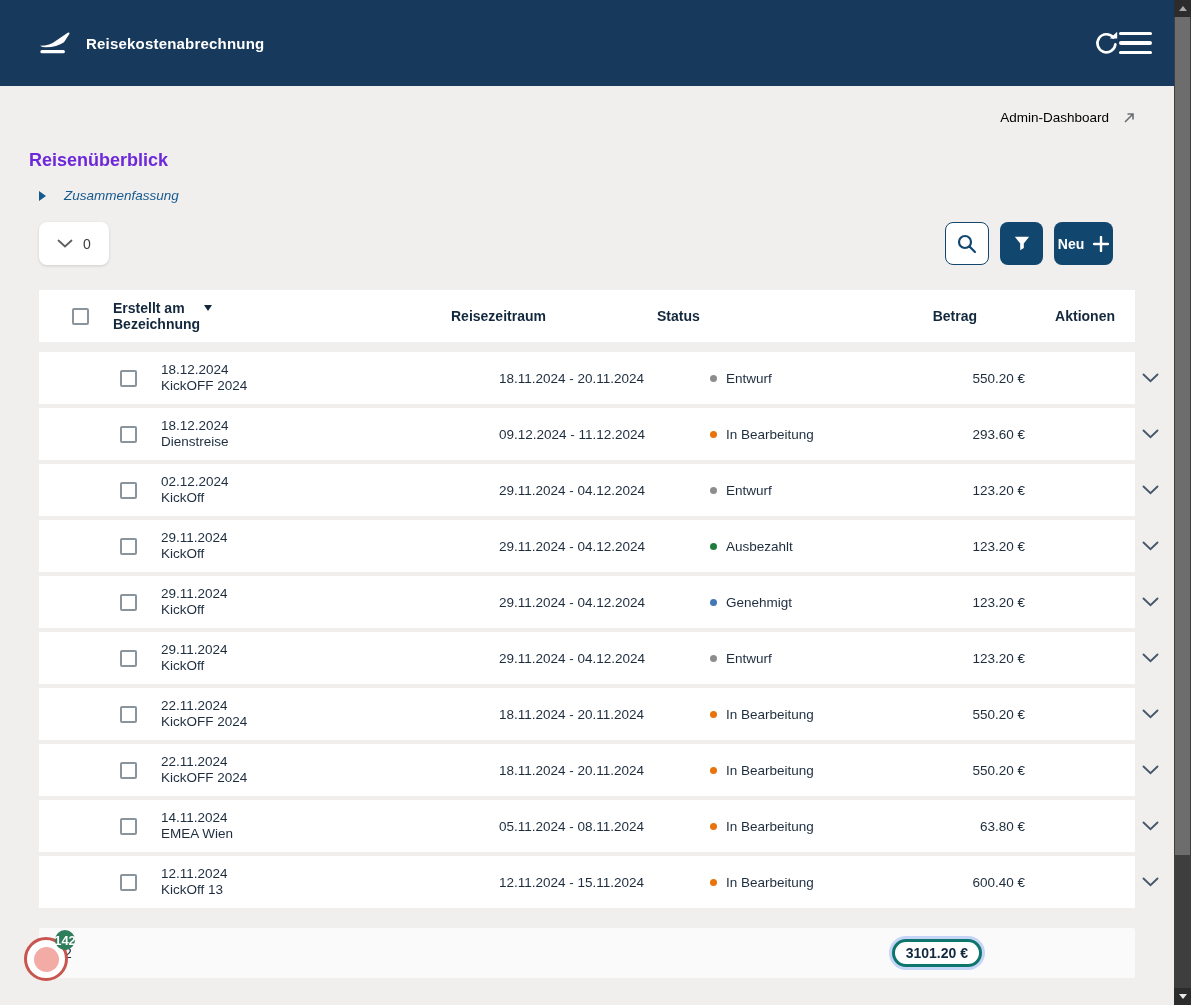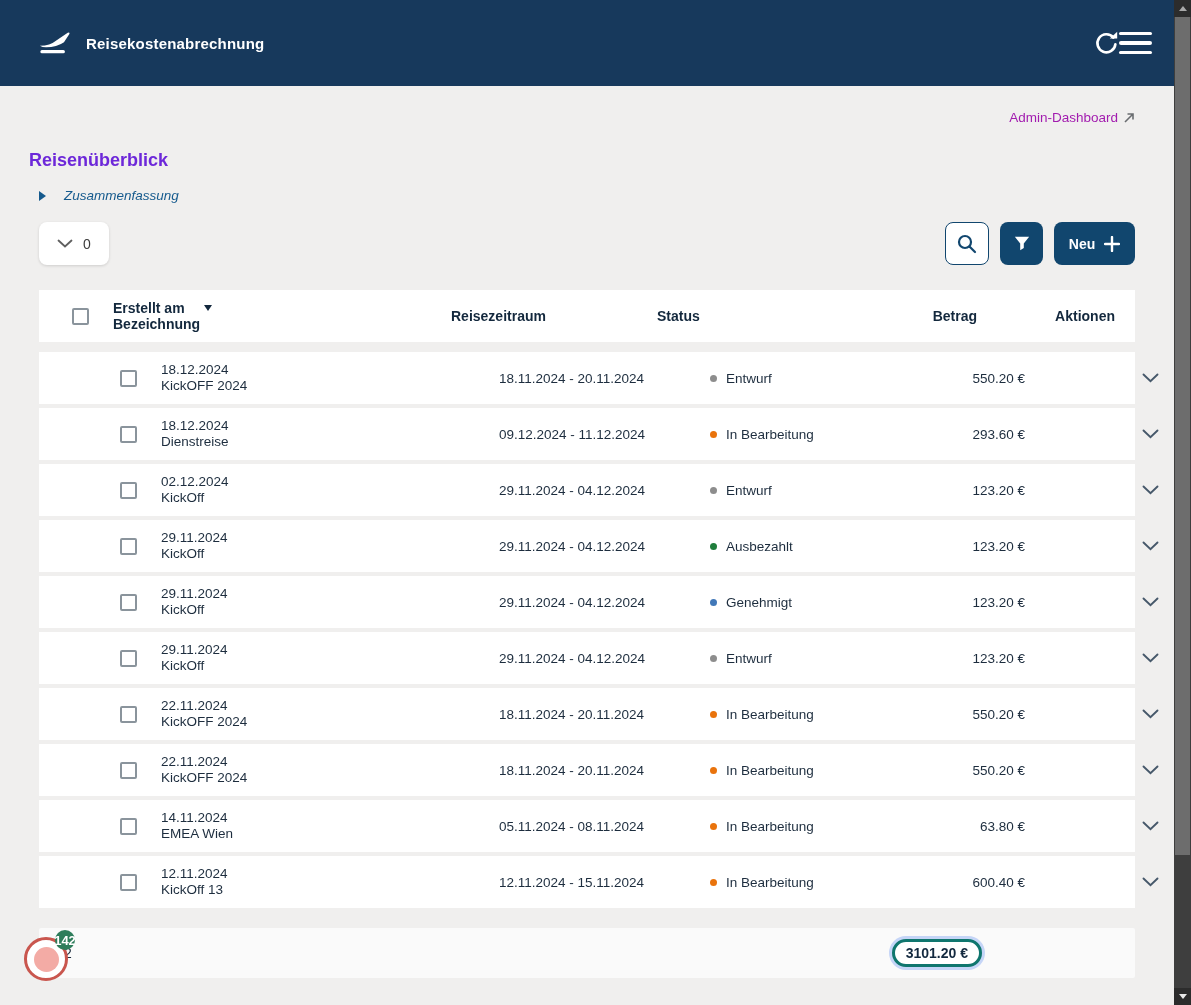--- a/index.html
+++ b/index.html
@@ -20,21 +20,21 @@
   .appbar .app-title { color:#ffffff; font-size:15px; font-weight:700; margin-left:14px; letter-spacing:.2px; }
   .appbar .spacer { flex:1; }
   .icon-btn { width:40px; height:40px; display:flex; align-items:center; justify-content:center; cursor:pointer; }
   .refresh-btn { margin-right:8px; }
   .burger { display:flex; flex-direction:column; gap:6px; margin-right:38px; }
   .burger div { width:33px; height:3.4px; background:#ffffff; border-radius:2px; }
 
   
   .admin-link {
     position:absolute; top:110px; right:56px;
-    font-size:13.5px; color:#a21caf; display:flex; align-items:center; gap:5px; cursor:pointer;
+    font-size:13.5px; color:#000000; display:flex; align-items:center; gap:14px; cursor:pointer;
   }
   .page-title {
     position:absolute; top:150px; left:29px;
     font-size:18px; font-weight:700; color:#6d28d9;
   }
   .summary-toggle {
     position:absolute; top:188px; left:39px;
     font-size:13.5px; color:#155a8d; display:flex; align-items:center; gap:18px; cursor:pointer;font-style:italic;
   }
   .summary-toggle .tri {
@@ -50,21 +50,21 @@
   .toolbar { position:absolute; top:222px; left:945px; width:190px; height:43px; display:flex; gap:11px; }
   .btn-search {
     width:44px; height:43px; background:#ffffff; border:1px solid #11466e; border-radius:8px;
     display:flex; align-items:center; justify-content:center; cursor:pointer;
   }
   .btn-filter {
     width:43px; height:43px; background:#11466e; border-radius:8px;
     display:flex; align-items:center; justify-content:center; cursor:pointer;
   }
   .btn-new {
-    width:81px; height:43px; background:#11466e; border-radius:8px;
+    width:59px; height:43px; background:#11466e; border-radius:8px;
     display:flex; align-items:center; justify-content:center; gap:9px; cursor:pointer;
     color:#ffffff; font-size:14px; font-weight:700;
   }
 
   
   .table { position:absolute; top:290px; left:39px; width:1096px; }
   .trow {
     display:grid;
     grid-template-columns:74px 338px 206px 160px 160px 158px;
     align-items:center;

